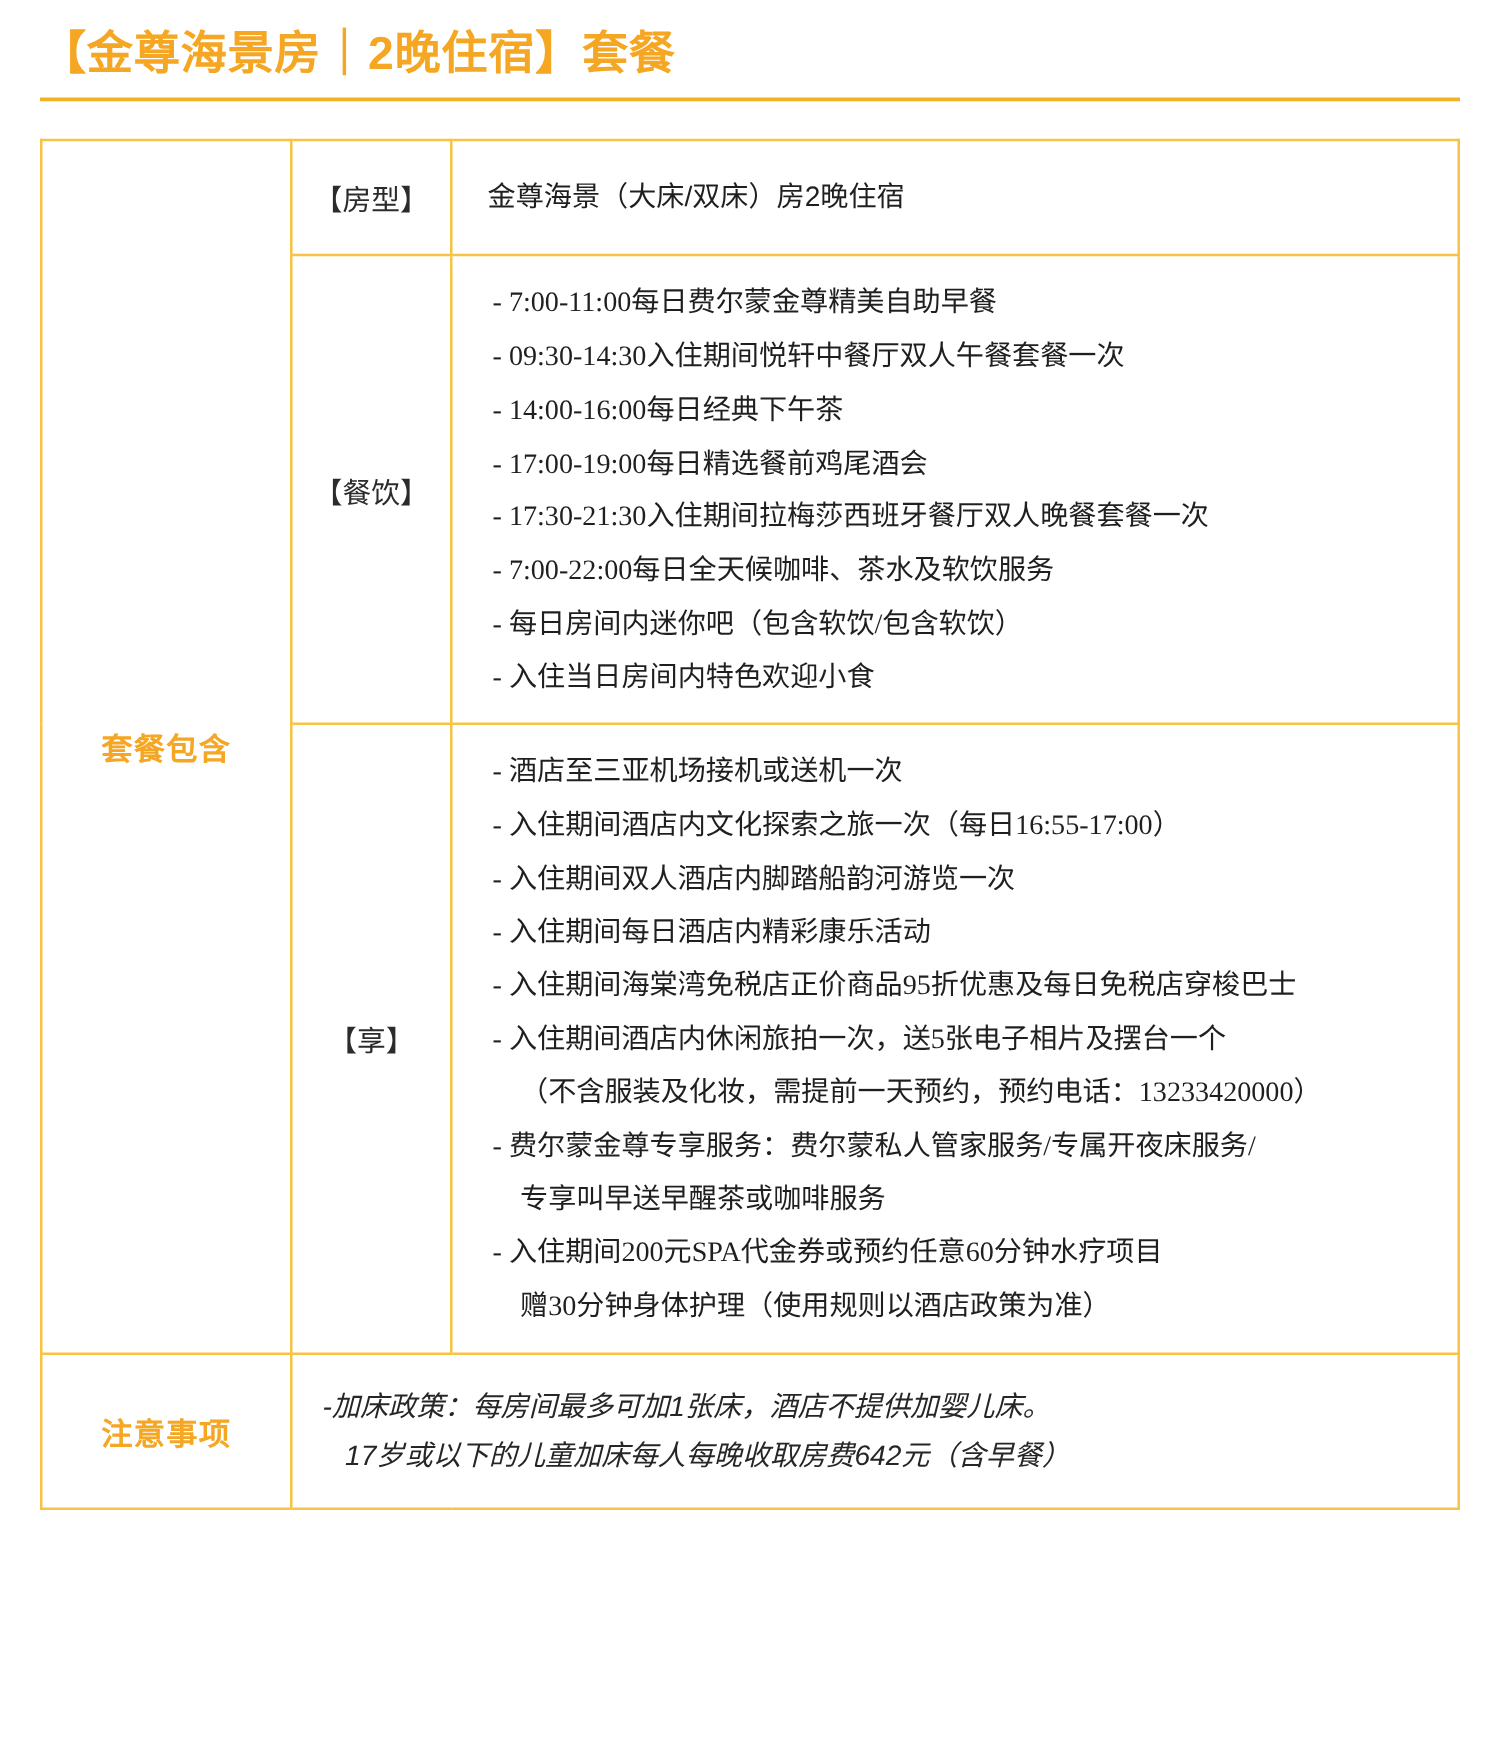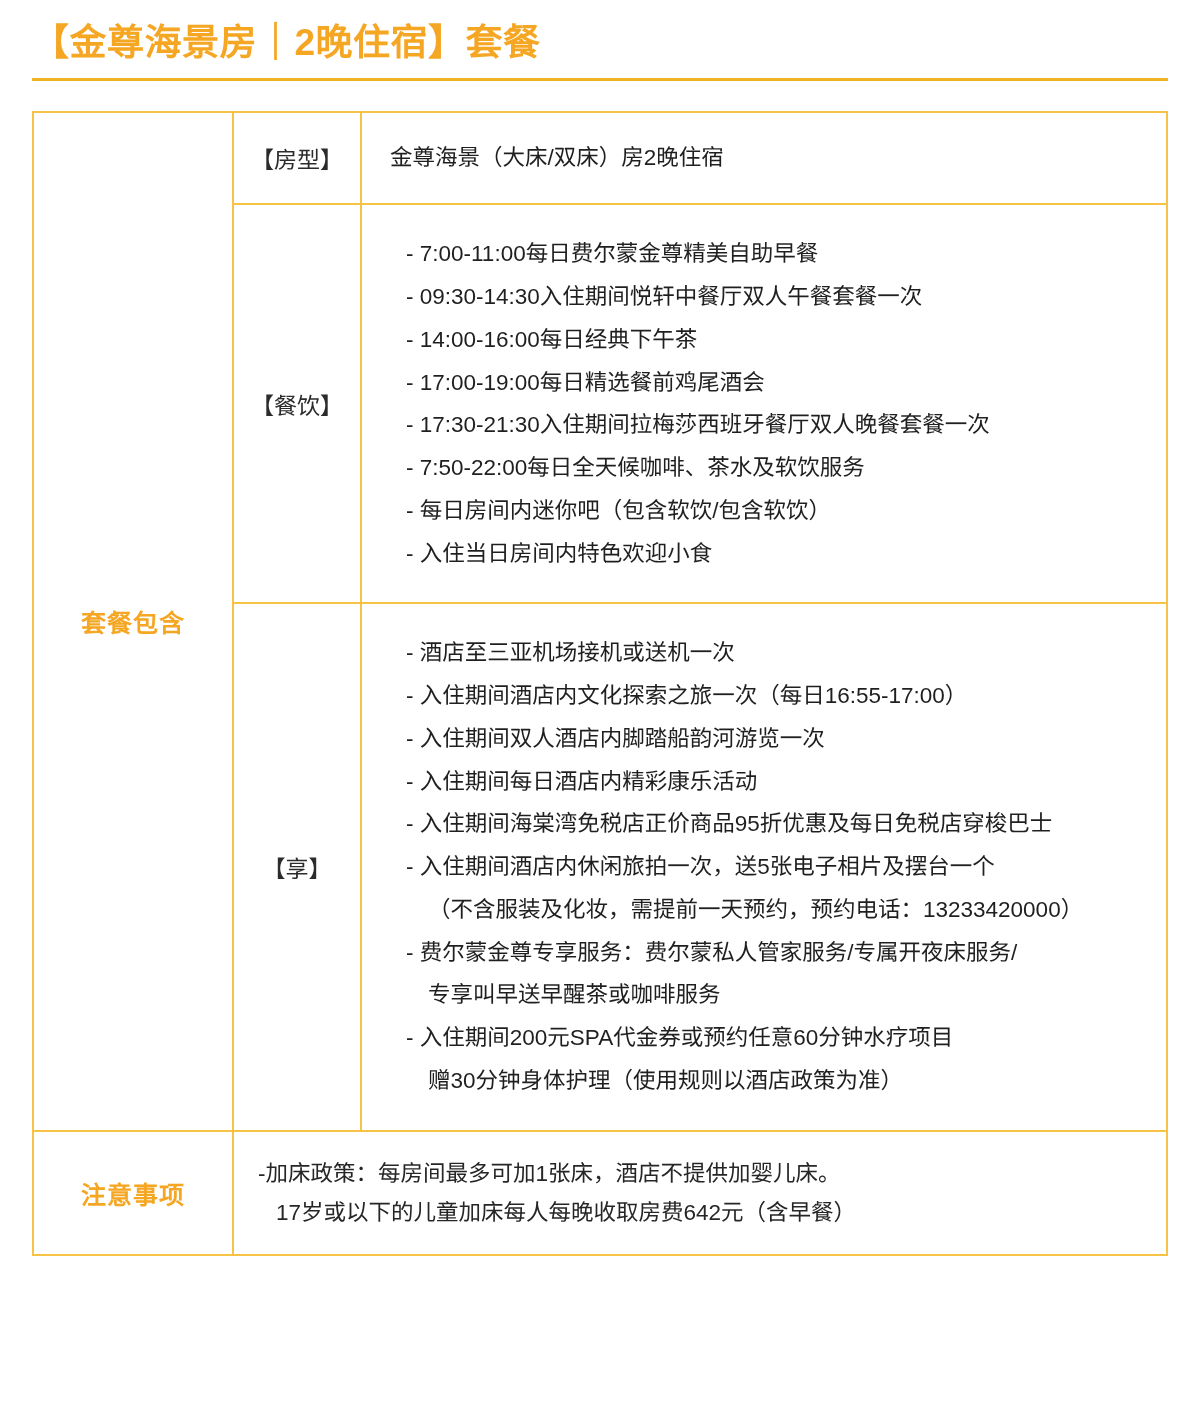--- a/index.html
+++ b/index.html
@@ -77,22 +77,23 @@
     line-height: 1.9;
   }
 
   .row-simple .col-body {
     padding-top: 18px;
     padding-bottom: 18px;
   }
 
   ul.lines {
     list-style: none;
-    margin: 16px;
+    margin: 4px;
     padding: 0;
+    font-family: Liberation Serif, serif;
   }
   ul.lines > li {
     margin: 0 0 9px 0;
     font-size: 22.5px;
     line-height: 1.5;
     white-space: nowrap;
   }
   ul.lines > li:last-child { margin-bottom: 0; }
 
   li.cont {
@@ -106,20 +107,21 @@
   .plain-line {
     font-size: 22.5px;
     line-height: 1.6;
     white-space: nowrap;
   }
 
   .notes-cell {
     padding: 22px 18px 22px 24px;
     font-size: 22.5px;
     line-height: 1.75;
+    font-style: italic;
   }
   .notes-cell .n2 { padding-left: 18px; }
 
   .head-notes {
     color: #F5A623;
     font-weight: bold;
     font-size: 25px;
     text-align: center;
     letter-spacing: 1px;
   }
@@ -146,21 +148,21 @@
 
       <tr>
         <td class="col-sub">【餐饮】</td>
         <td class="col-body">
           <ul class="lines" id="dining-list">
               <li>- 7:00-11:00每日费尔蒙金尊精美自助早餐</li>
               <li>- 09:30-14:30入住期间悦轩中餐厅双人午餐套餐一次</li>
               <li>- 14:00-16:00每日经典下午茶</li>
               <li>- 17:00-19:00每日精选餐前鸡尾酒会</li>
               <li>- 17:30-21:30入住期间拉梅莎西班牙餐厅双人晚餐套餐一次</li>
-              <li>- 7:50-22:00每日全天候咖啡、茶水及软饮服务</li>
+              <li>- 7:00-22:00每日全天候咖啡、茶水及软饮服务</li>
               <li>- 每日房间内迷你吧（包含软饮/包含软饮）</li>
               <li>- 入住当日房间内特色欢迎小食</li>
             </ul>
         </td>
       </tr>
 
       <tr>
         <td class="col-sub">【享】</td>
         <td class="col-body">
           <ul class="lines" id="enjoy-list">

